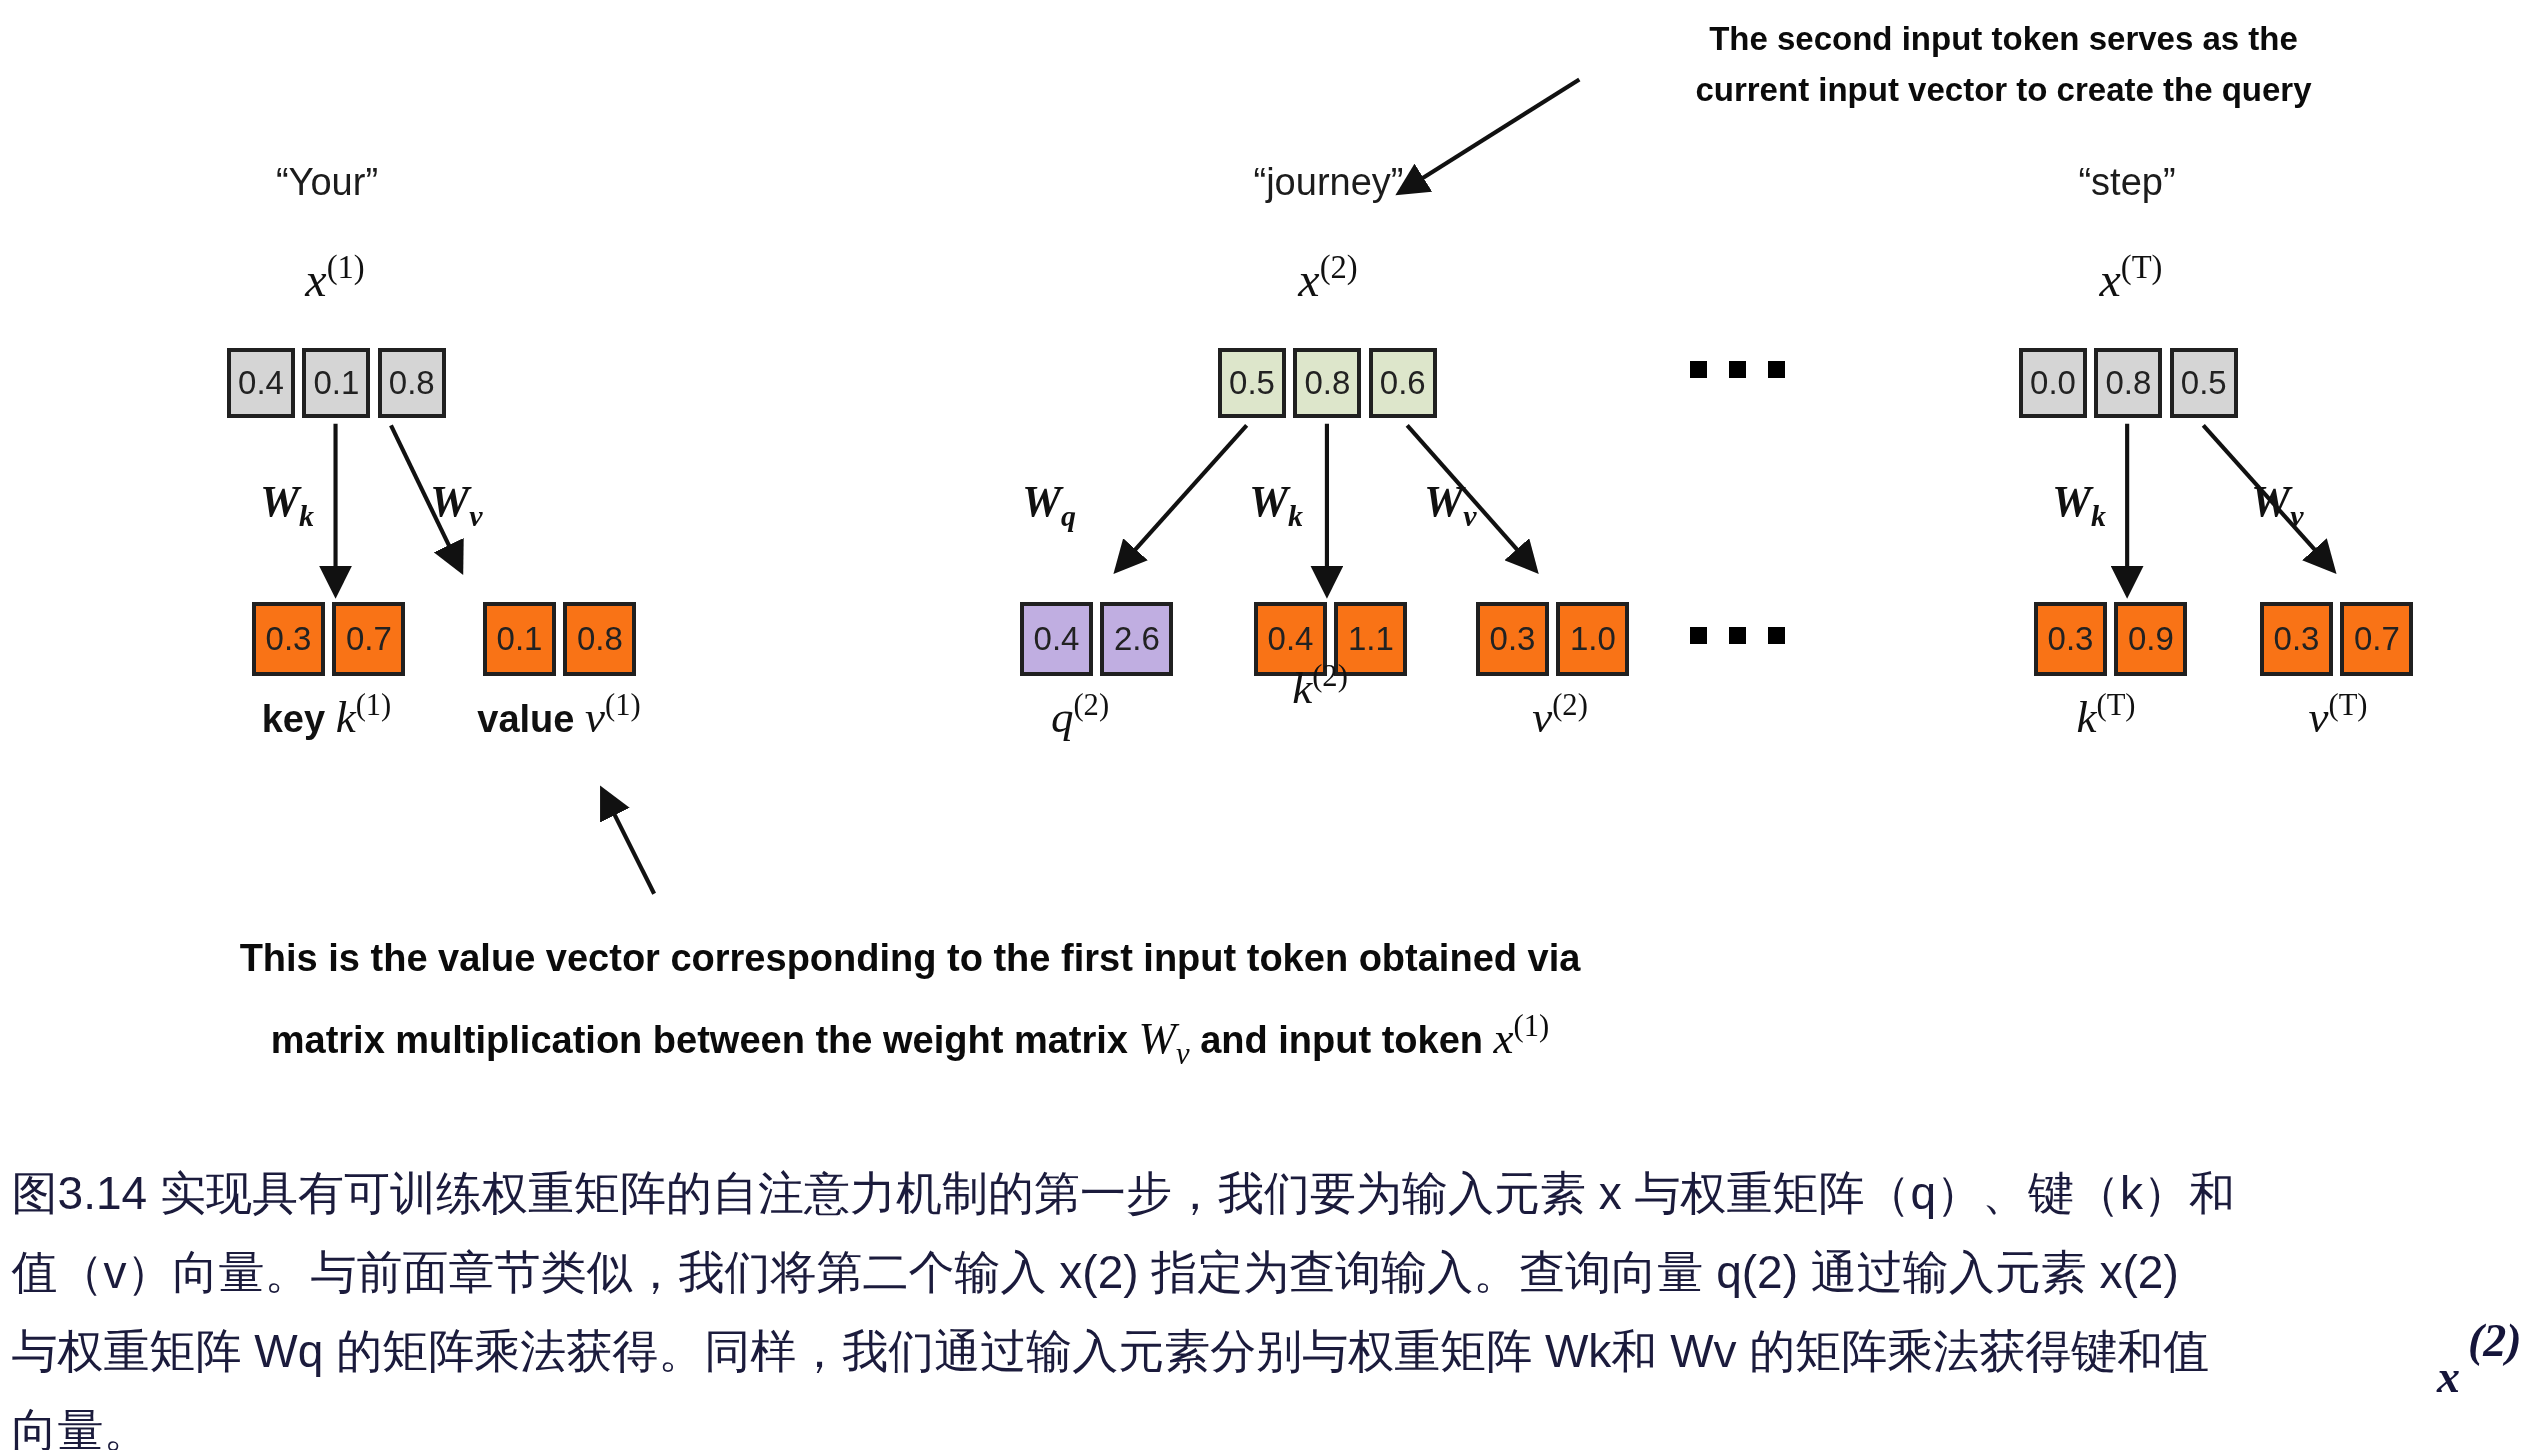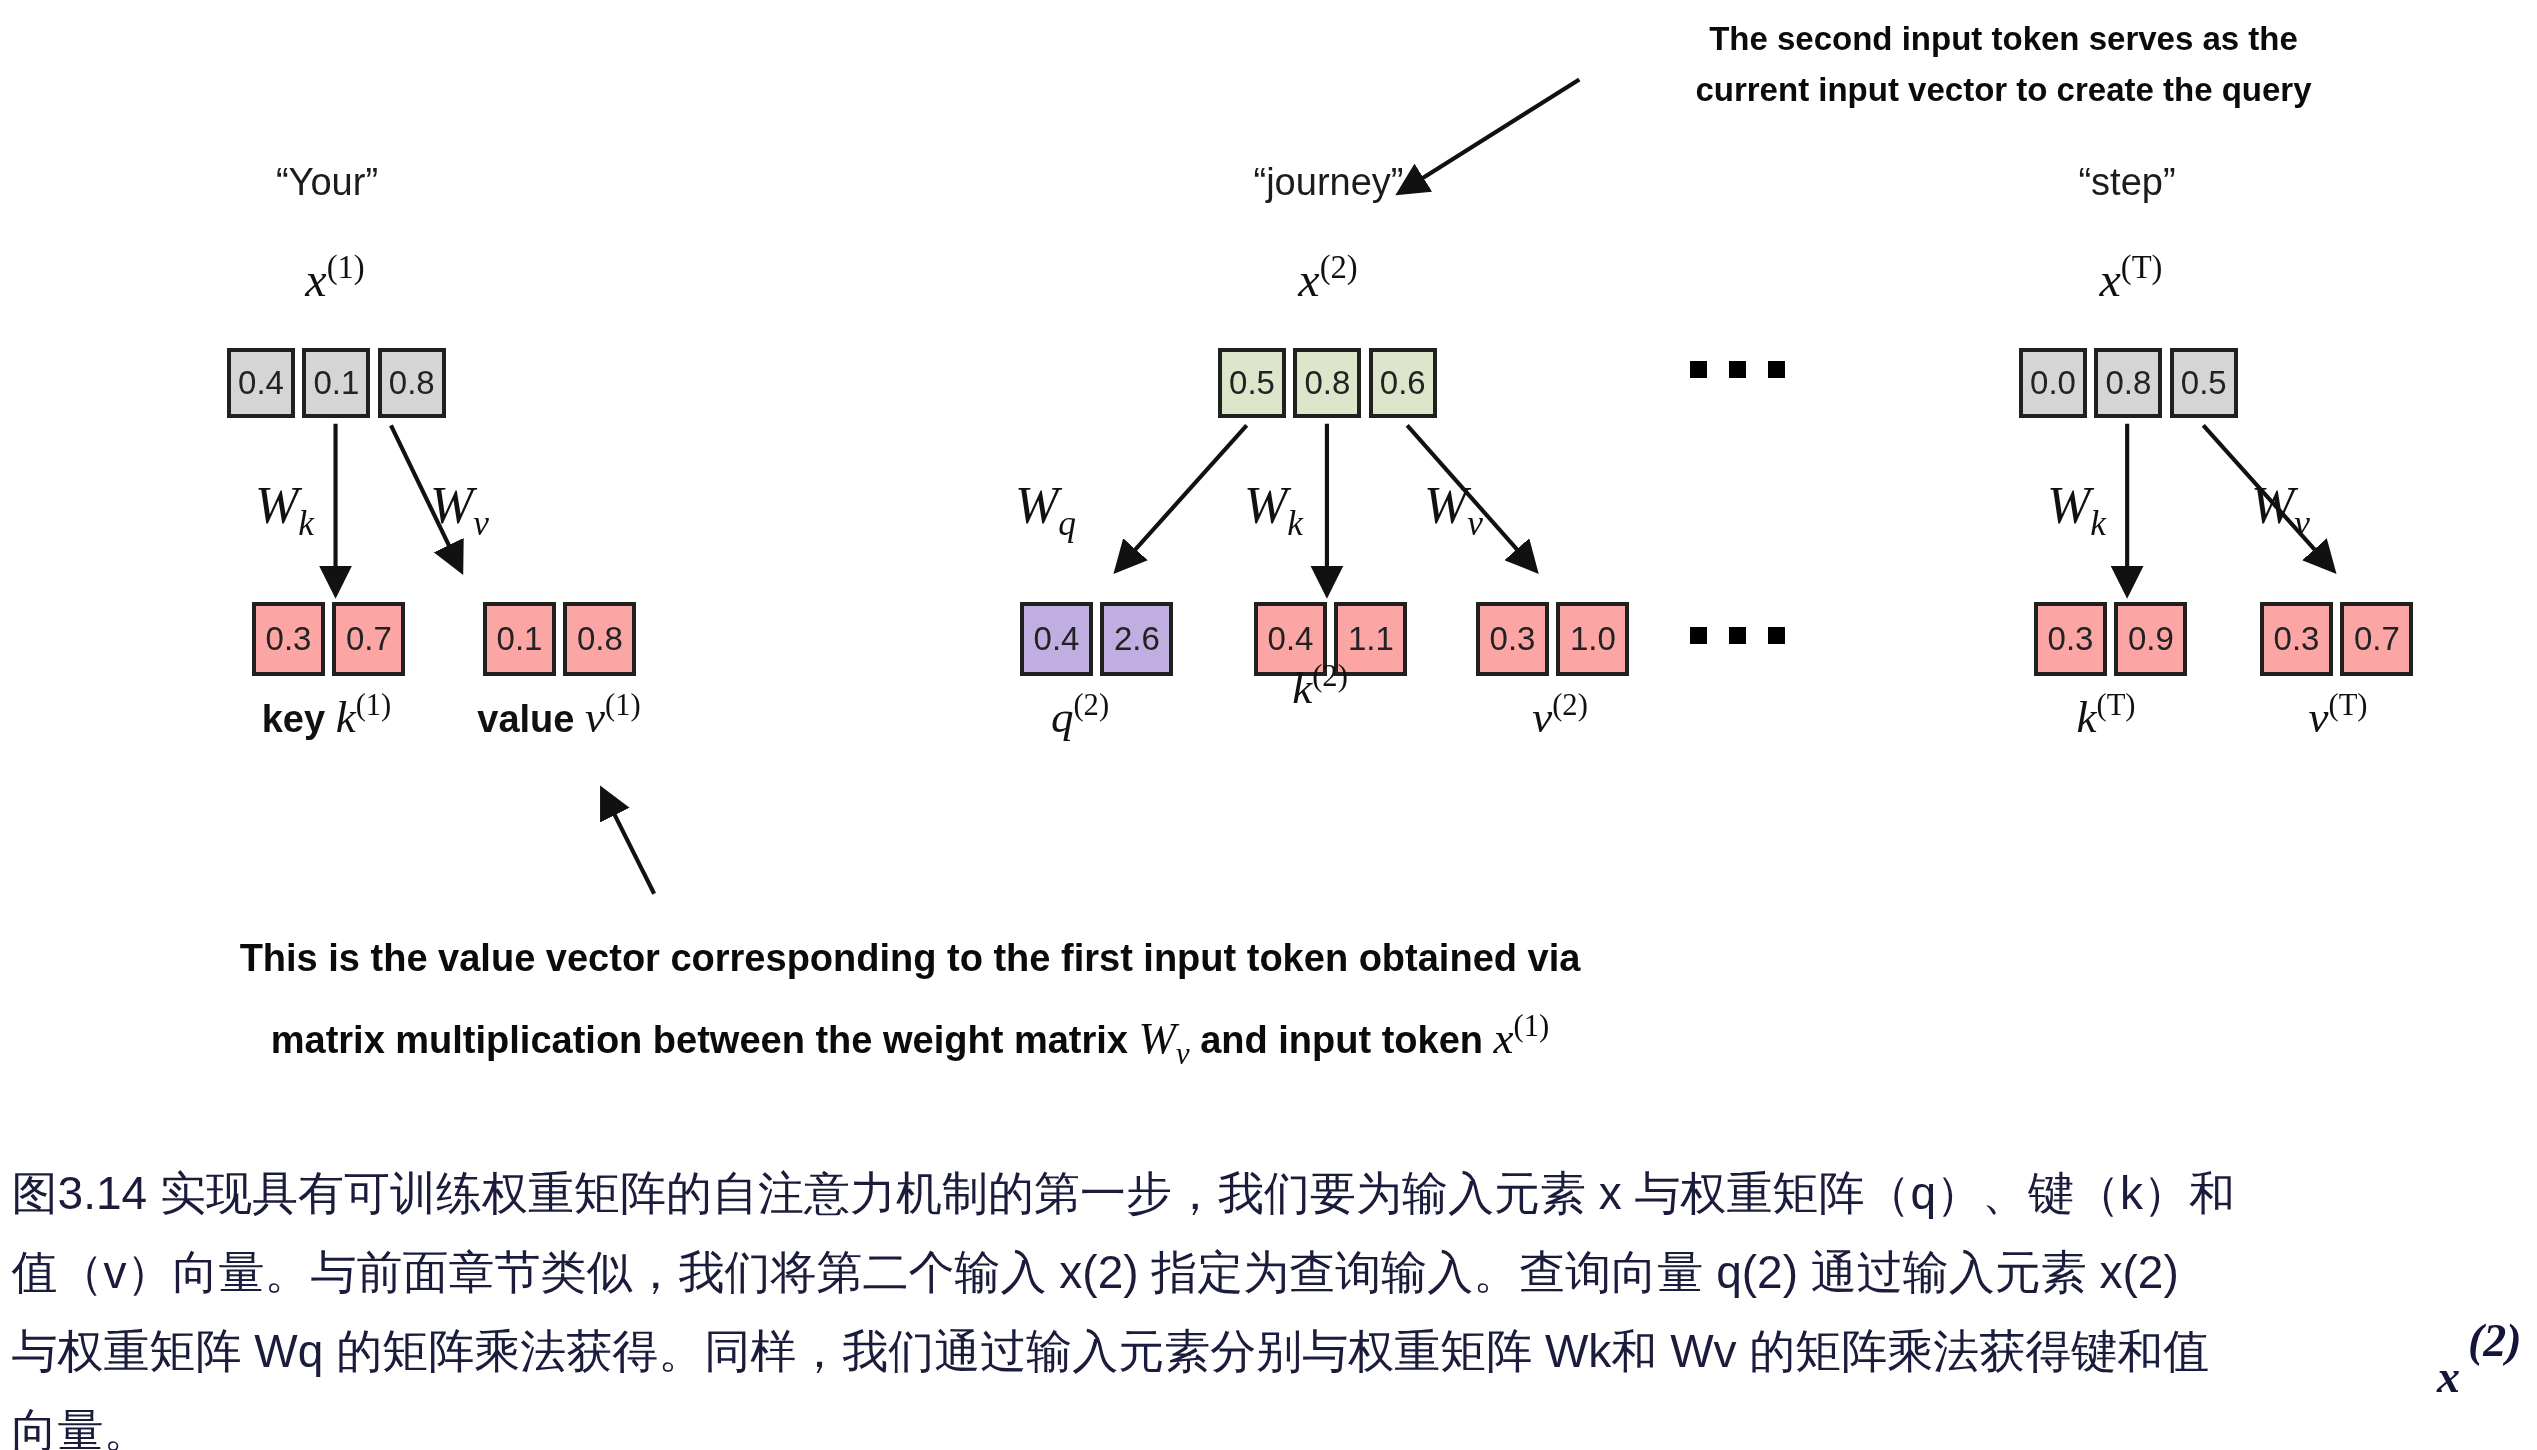--- a/index.html
+++ b/index.html
@@ -1,33 +1,33 @@
 <!DOCTYPE html>
 <html style="font-size:13.2px"><head>
 <meta charset="utf-8">
 <style>
   html,body{margin:0;padding:0;width:2538px;height:1450px;background:#ffffff;overflow:hidden;
             font-family:"Liberation Sans",sans-serif;}
   .abs{position:absolute;}
   .ctr{text-align:center;}
   .word{font-size:38px;color:#1c1c1c;line-height:1.1;}
   .xlab{font-size:48px;font-family:"Liberation Serif",serif;line-height:1;color:#111;}
-  .wlab{font-size:52px;font-family:"Liberation Serif",serif;line-height:1;color:#111;}
+  .wlab{font-size:44px;font-family:"Liberation Serif",serif;line-height:1;color:#111;font-weight:bold;}
   .mi{font-style:italic;font-family:"Liberation Serif",serif;}
   .sup{font-size:0.68em;vertical-align:0.55em;font-style:normal;font-family:"Liberation Serif",serif;}
   .sub{font-size:0.68em;vertical-align:-0.35em;font-style:italic;font-family:"Liberation Serif",serif;}
   .cells{display:flex;gap:7.4px;}
   .cell{box-sizing:border-box;width:68px;height:70px;border:4.1px solid #202020;
         display:flex;align-items:center;justify-content:center;
         font-size:33px;color:#222;background:#d5d5d5;}
   .cell.sm{width:73px;height:74px;}
   .c-gray{background:#d5d5d5;}
   .c-green{background:#dde6cb;}
   .c-purple{background:#c0aee1;}
-  .c-lav{background:#fca5a5;}
+  .c-lav{background:#f97316;}
   .outlab{font-size:45px;font-family:"Liberation Serif",serif;line-height:1;color:#111;}
   .outlab .prefix{font-family:"Liberation Sans",sans-serif;font-weight:bold;font-size:38px;font-style:normal;}
   .note{font-weight:bold;font-size:33px;color:#0b0b0b;line-height:1.55;}
   .note2{font-weight:bold;font-size:38px;color:#0b0b0b;line-height:1.92;}
   .mathW{font-family:"Liberation Serif",serif;font-weight:normal;font-size:45px;}
   .cap{font-size:46px;line-height:79px;color:#1b1b3c;white-space:nowrap;}
   .dots{display:flex;gap:21.5px;}
   .dot{width:17.4px;height:17.4px;background:#000;}
   .ovr{font-style:italic;font-weight:bold;font-family:"Liberation Serif",serif;
        font-size:46px;color:#15153a;line-height:1;}

